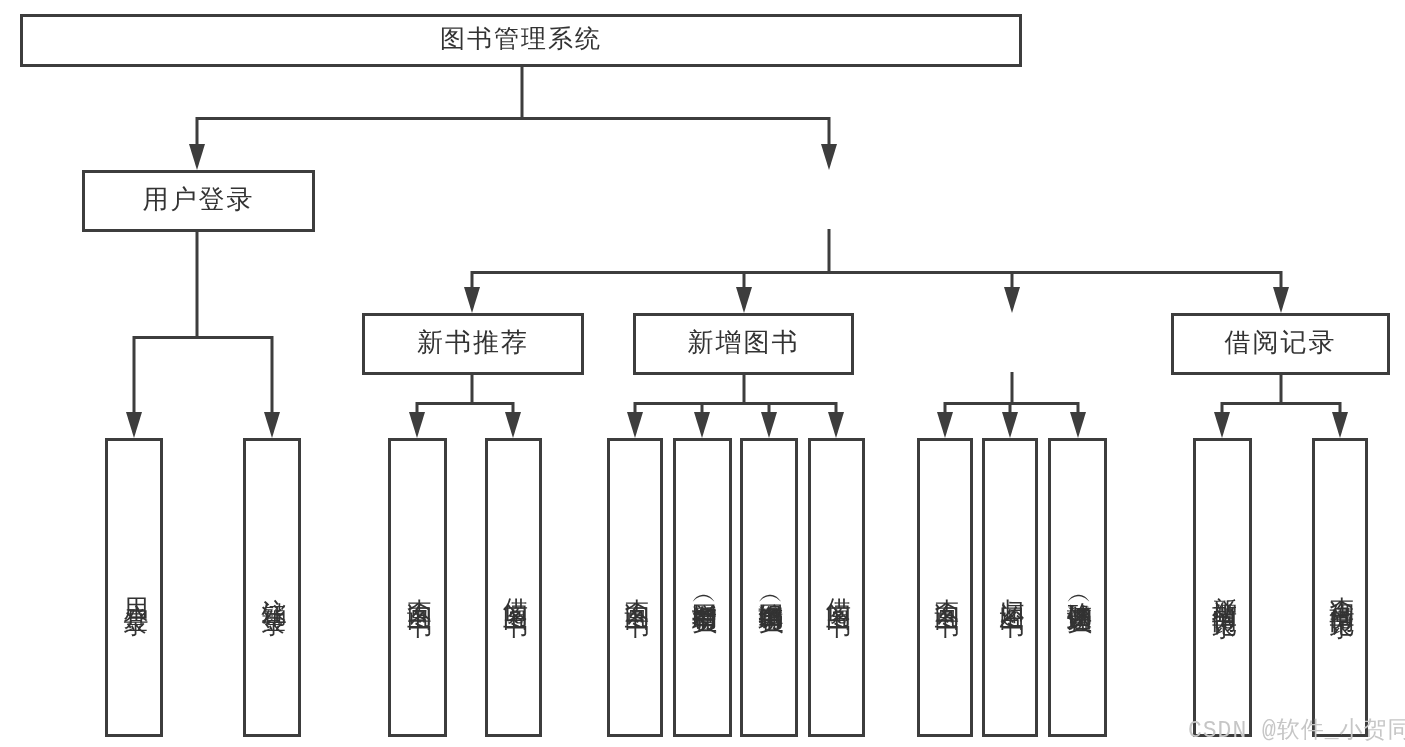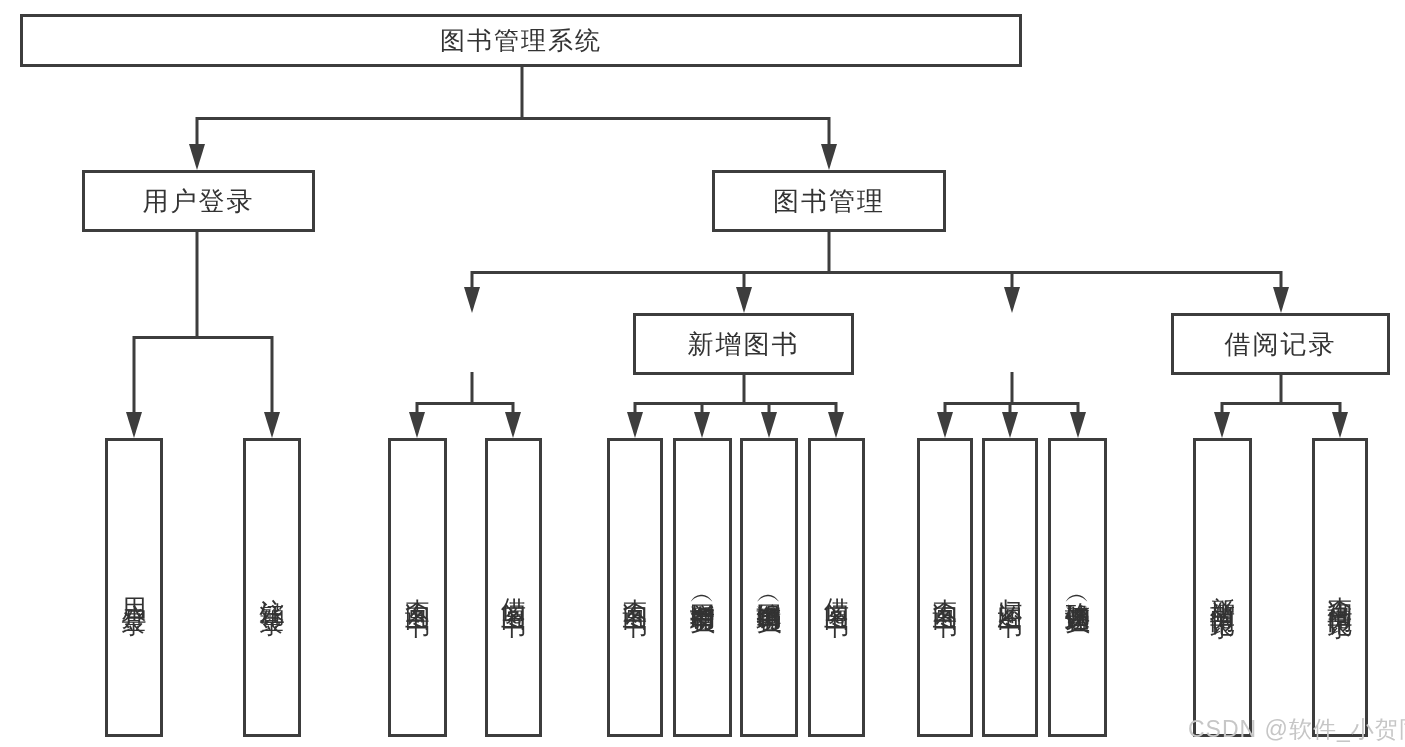--- a/index.html
+++ b/index.html
@@ -1,19 +1,19 @@
 <!DOCTYPE html>
 <html style="--line: #3d3d3d; --text: #333333; --watermark: #c6c6c6; --bg: #ffffff;"><head>
 <meta charset="utf-8">
 <style>
   html,body{margin:0;padding:0;background:#fff;}
   .canvas{
     position:relative;width:1405px;height:747px;overflow:hidden;
     background:var(--bg,#fff);
-    font-family:Liberation Sans, sans-serif;
+    font-family:Liberation Mono, monospace;
     color:var(--text,#333);
   }
   .wires{position:absolute;left:0;top:0;z-index:1;}
   .wires path{fill:none;stroke:var(--line,#3d3d3d);stroke-width:3;}
   .wires polygon{fill:var(--line,#3d3d3d);stroke:none;}
   .hbox,.vbox{
     position:absolute;box-sizing:border-box;z-index:2;
     border:3px solid var(--line,#3d3d3d);background:#fff;
     display:flex;align-items:center;justify-content:center;
     font-size:26px;line-height:1;color:var(--text,#333);
@@ -86,22 +86,22 @@
       <path d="M1281 372 V405"></path>
       <path d="M1222 418 V403.5 H1340 V418"></path>
       <polygon points="1214,412 1230,412 1222,438"></polygon>
       <polygon points="1332,412 1348,412 1340,438"></polygon>
     </g>
   </svg>
 
   <div class="hbox" style="left:20px;top:14px;width:1002px;height:53px;font-size:25px;">图书管理系统</div>
 
   <div class="hbox" style="left:82px;top:170px;width:233px;height:62px;">用户登录</div>
-  <div class="hbox" style="left:712px;top:170px;width:234px;height:62px;">图书管理</div>
 
+  <div class="hbox" style="left:362px;top:313px;width:222px;height:62px;">新书推荐</div>
   <div class="hbox" style="left:633px;top:313px;width:221px;height:62px;">新增图书</div>
   <div class="hbox" style="left:1171px;top:313px;width:219px;height:62px;text-align:center;">借阅记录</div>
 
   <div class="vbox" style="left:105px;top:438px;width:58px;height:299px;">用户登录</div>
   <div class="vbox" style="left:243px;top:438px;width:58px;height:299px;">注销登录</div>
 
   <div class="vbox" style="left:388px;top:438px;width:59px;height:299px;">查询图书</div>
   <div class="vbox" style="left:485px;top:438px;width:57px;height:299px;">借阅图书</div>
 
   <div class="vbox" style="left:607px;top:438px;width:56px;height:299px;">查询图书</div>

